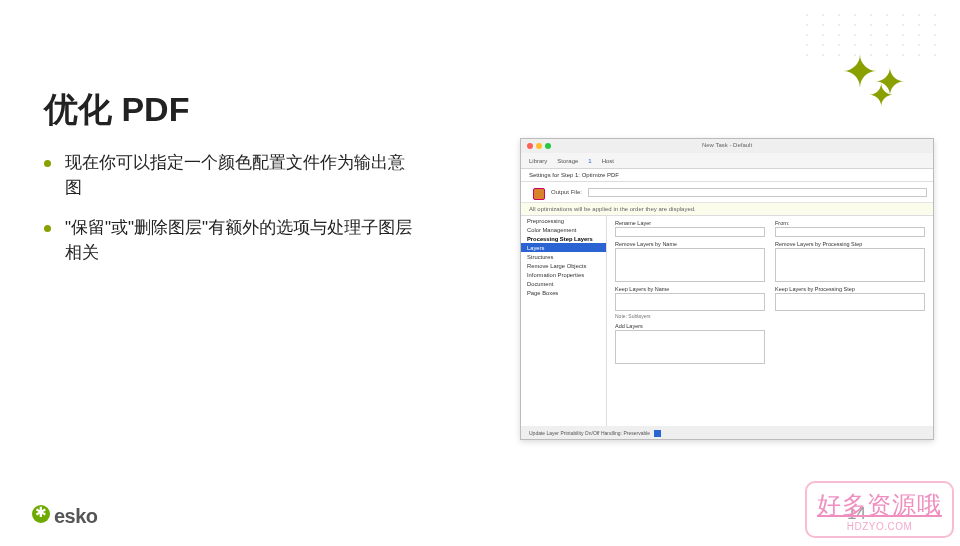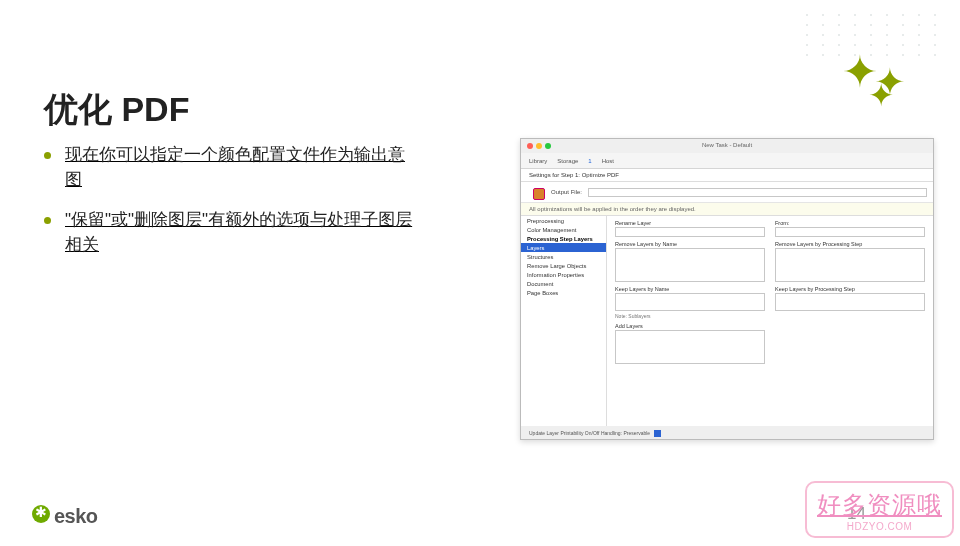--- a/index.html
+++ b/index.html
@@ -6,21 +6,21 @@
   body {
     width: 960px; height: 546px;
     background: #fff;
     font-family: "PingFang SC", "Microsoft YaHei", Arial, sans-serif;
     position: relative;
     overflow: hidden;
   }
   .slide { width: 100%; height: 100%; position: relative; padding: 38px 44px; }
   .topic { color: #8aa000; font-size: 13px; font-weight: 600; letter-spacing: .5px; }
   .title { font-size: 34px; font-weight: 700; color: #222; margin-top: 49px; }
-  .bullets { margin-top: 10px; max-width: 370px; text-decoration: underline; }
+  .bullets { margin-top: 18px; max-width: 370px; }
   .bullets li { display: flex; gap: 14px; font-size: 17px; color: #222; line-height: 1.45; margin-bottom: 16px; }
   .dot { width: 7px; height: 7px; border-radius: 50%; background: #8aa000; margin-top: 9px; flex: 0 0 7px; }
   .dots-pattern { position: absolute; top: 14px; right: 18px; display: grid; grid-template-columns: repeat(9, 8px); gap: 8px; opacity: .3; }
   .dots-pattern span { width: 2px; height: 2px; background: #9aa; border-radius: 50%; }
   .sparkle { position: absolute; top: 55px; right: 32px; font-size: 44px; color: #8aa000; line-height: .75; letter-spacing: -8px; }
   .sparkle span { display: inline-block; }
   .sparkle .s2 { transform: translate(2px,10px) scale(.85); }
   .sparkle .s3 { transform: translate(-35px,24px) scale(.7); }
   
   .win {

